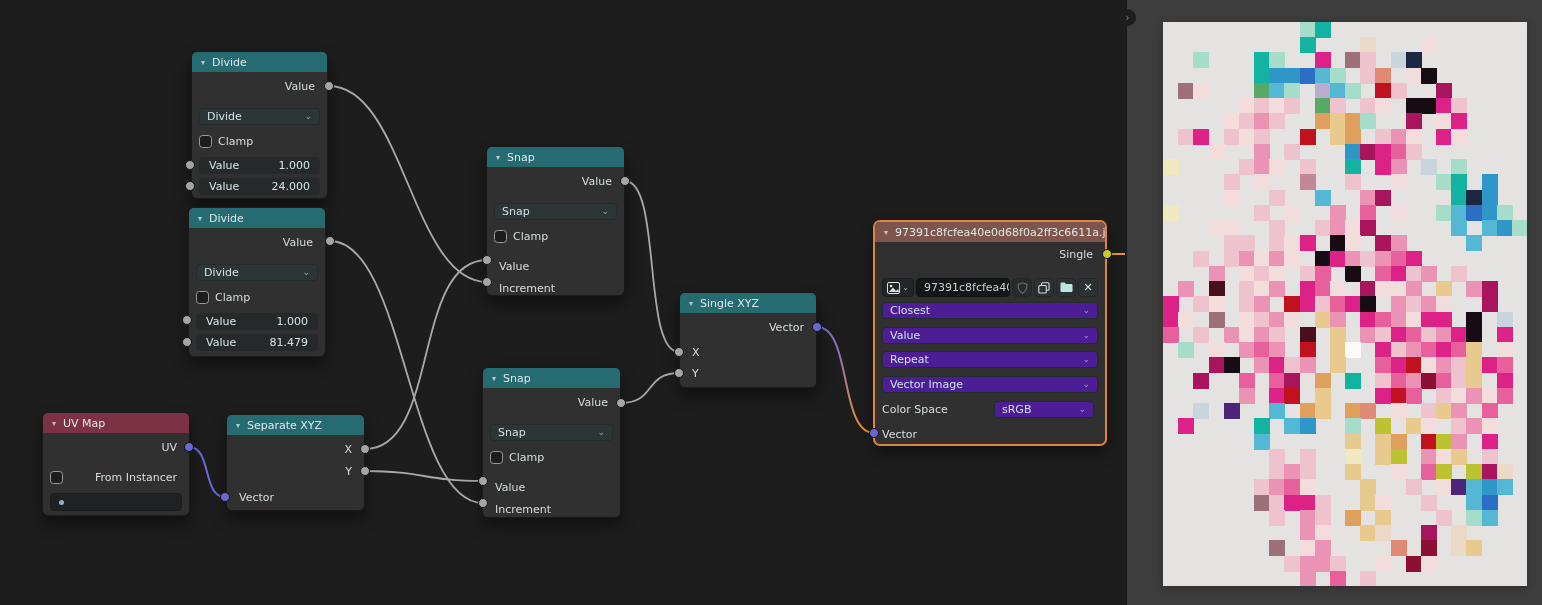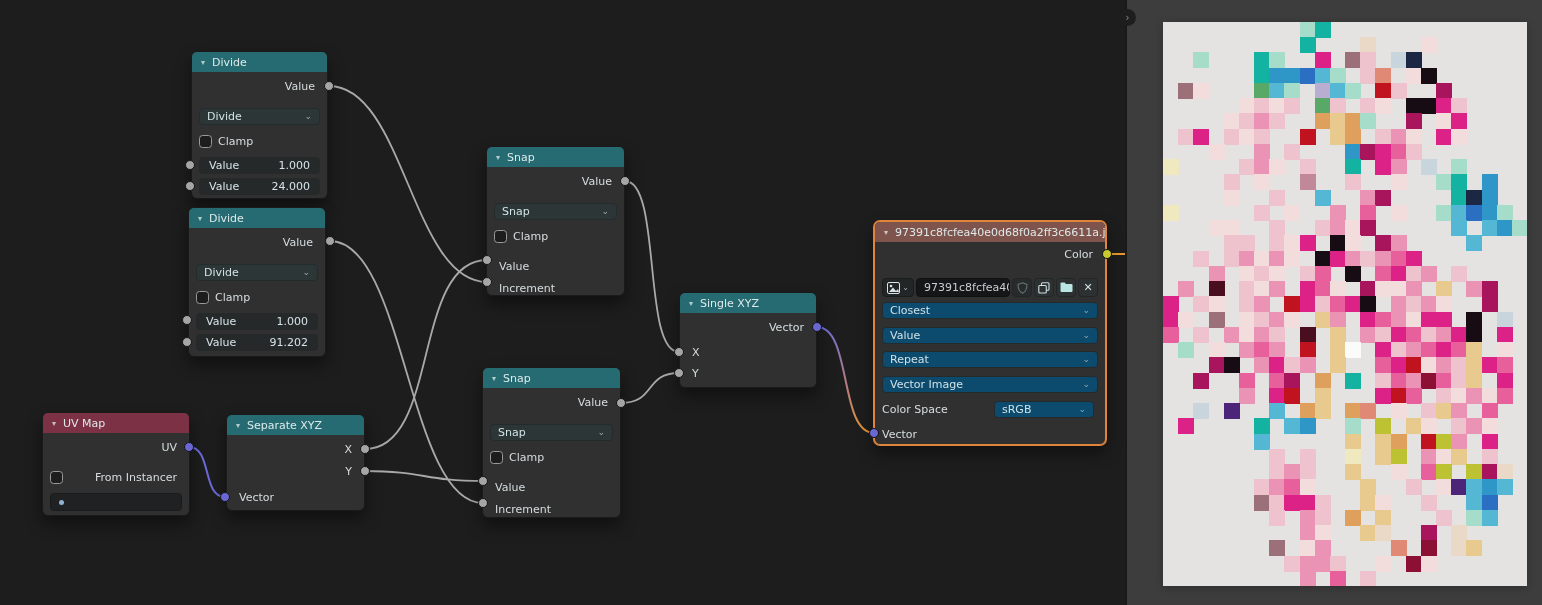--- a/index.html
+++ b/index.html
@@ -23,21 +23,21 @@
   .node-body { padding:0 7px 6px 7px; }
 
   .row-out { text-align:right; margin:8px 5px 0 0; height:14px; line-height:14px; }
   .row-out.tight { margin-top:6px; }
   .row-in  { text-align:left; margin-left:5px; height:14px; line-height:14px; }
 
   .ddl { margin-top:14px; height:17px; background:#2d3637; border:1px solid #242b2c; border-radius:4px;
          display:flex; align-items:center; justify-content:space-between; padding:0 7px;
          color:#cfe2e6; }
   .ddl .chev { color:#93abaf; font-size:9px; line-height:1; }
-  .node-image .ddl { background:#0c4a6e; margin-top:0; }
+  .node-image .ddl { background:#4c1d95; margin-top:0; }
 
   .row-check { margin-top:9px; display:flex; align-items:center; gap:6px; height:14px; }
   .checkbox { width:13px; height:13px; border:1.5px solid #9a9a9a; border-radius:3.5px; background:#1d1d1d; flex:0 0 auto; }
 
   .val-field { height:17px; background:#26292a; border-radius:4px; display:flex; align-items:center;
                justify-content:space-between; padding:0 10px; color:#d5e4e8; }
   .val-field.first { margin-top:9px; }
   .val-field + .val-field { margin-top:4px; }
 
   .uv-field { margin-top:9px; height:18px; background:#1f2122; border:1px solid #191b1c; border-radius:4px;
@@ -139,21 +139,21 @@
         <div class="row-check">
           <span class="checkbox"></span>
           <span>Clamp</span>
         </div>
         <div class="val-field first">
           <span>Value</span>
           <span>1.000</span>
         </div>
         <div class="val-field">
           <span>Value</span>
-          <span>91.202</span>
+          <span>81.479</span>
         </div>
       </div>
     </div>
 
     <div class="node" style="left:486px; top:146px; width:139px; height:150px;">
       <div class="node-header hdr-teal">
         <span class="hdr-caret">▾</span>
         <span>Snap</span>
       </div>
       <div class="node-body">
@@ -231,21 +231,21 @@
         <div class="row-in" style="margin-top:7px;">Y</div>
       </div>
     </div>
 
     <div class="node node-image selected" style="left:874px; top:221px; width:232px; height:224px;">
       <div class="node-header hdr-tex">
         <span class="hdr-caret">▾</span>
         <span>97391c8fcfea40e0d68f0a2ff3c6611a.j...</span>
       </div>
       <div class="node-body">
-        <div class="row-out" style="margin-top:6px;">Color</div>
+        <div class="row-out" style="margin-top:6px;">Single</div>
 
         <div class="img-widgets">
           <span class="img-btn">
             <svg width="13" height="12" viewBox="0 0 13 12">
               <rect x="0.5" y="0.5" width="12" height="11" rx="1.5" fill="none" stroke="#d8e4e6"></rect>
               <circle cx="4" cy="4" r="1.3" fill="#d8e4e6"></circle>
               <path d="M2,10 L6,5.5 L9,9 L11,7 L12,10 Z" fill="#d8e4e6"></path>
             </svg>
             <span class="chev">⌄</span>
           </span>

